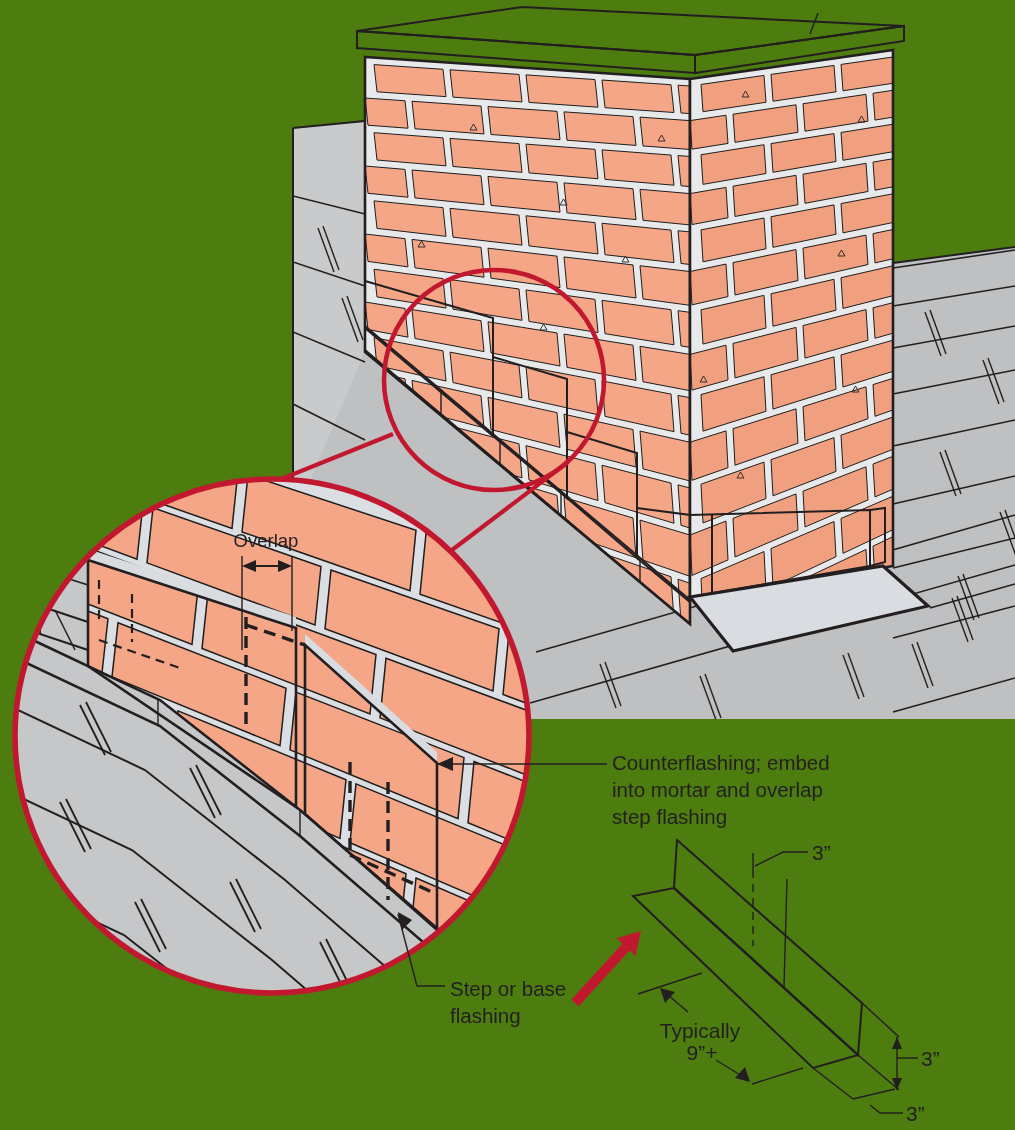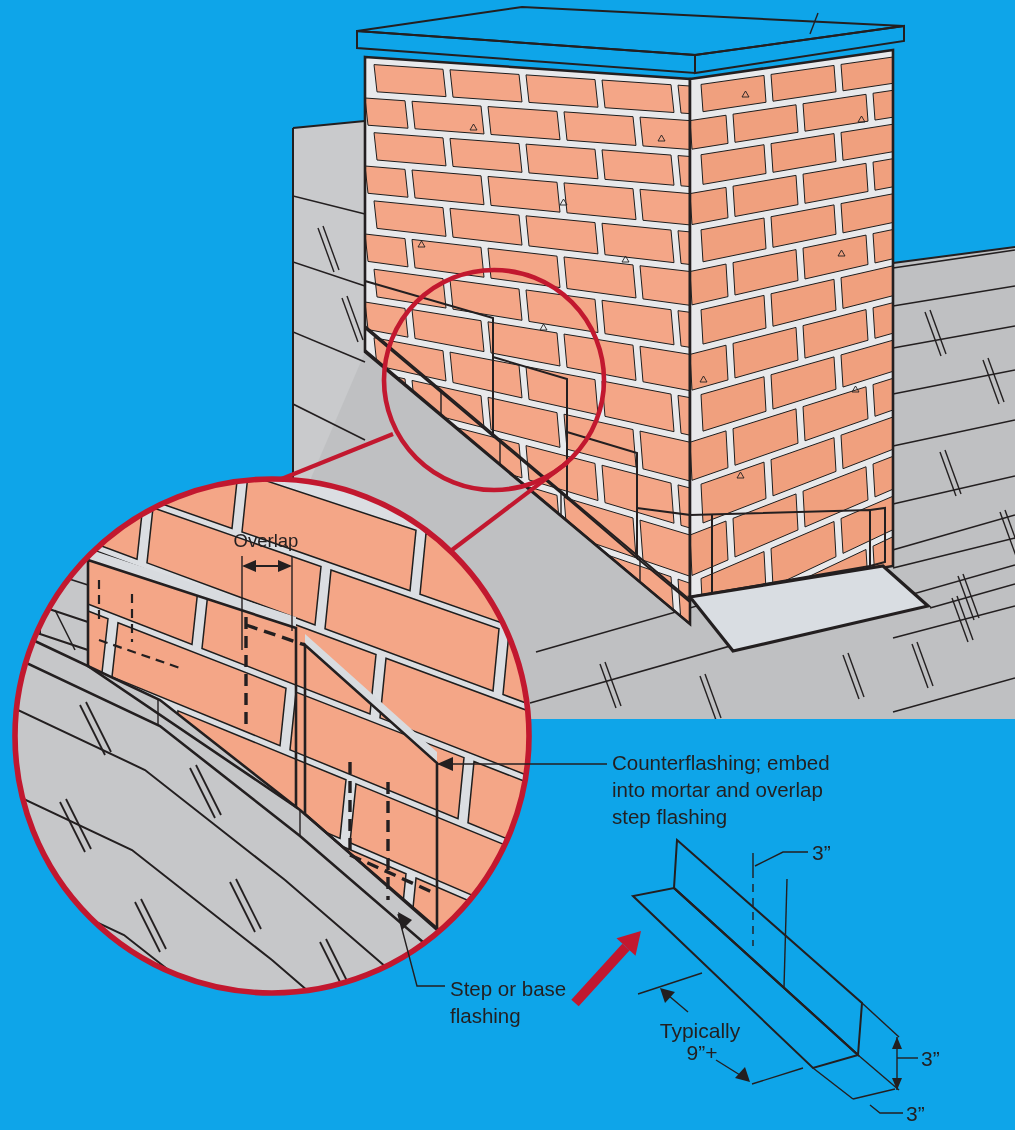--- a/index.html
+++ b/index.html
@@ -1,16 +1,16 @@
 <!DOCTYPE html>
 <html><head>
 <meta charset="utf-8">
 <style>
   html,body{margin:0;padding:0;background:#ffffff;}
-  .stage{position:relative;width:1015px;height:1130px;background:#0ea5e9;overflow:hidden;
+  .stage{position:relative;width:1015px;height:1130px;background:#4d7c0f;overflow:hidden;
          font-family:"Liberation Sans", sans-serif;}
   svg{display:block}
   text{fill:var(--ink);font-family:"Liberation Sans", sans-serif;}
   .lbl{font-size:20.5px;}
   .lbl-sm{font-size:18.5px;}
   .dim{font-size:21px;}
   .thin{stroke:var(--ink);stroke-width:1.4;fill:none;}
   .med{stroke:var(--ink);stroke-width:2;fill:none;}
   .heavy{stroke:var(--ink);stroke-width:2.6;fill:none;}
 </style>

